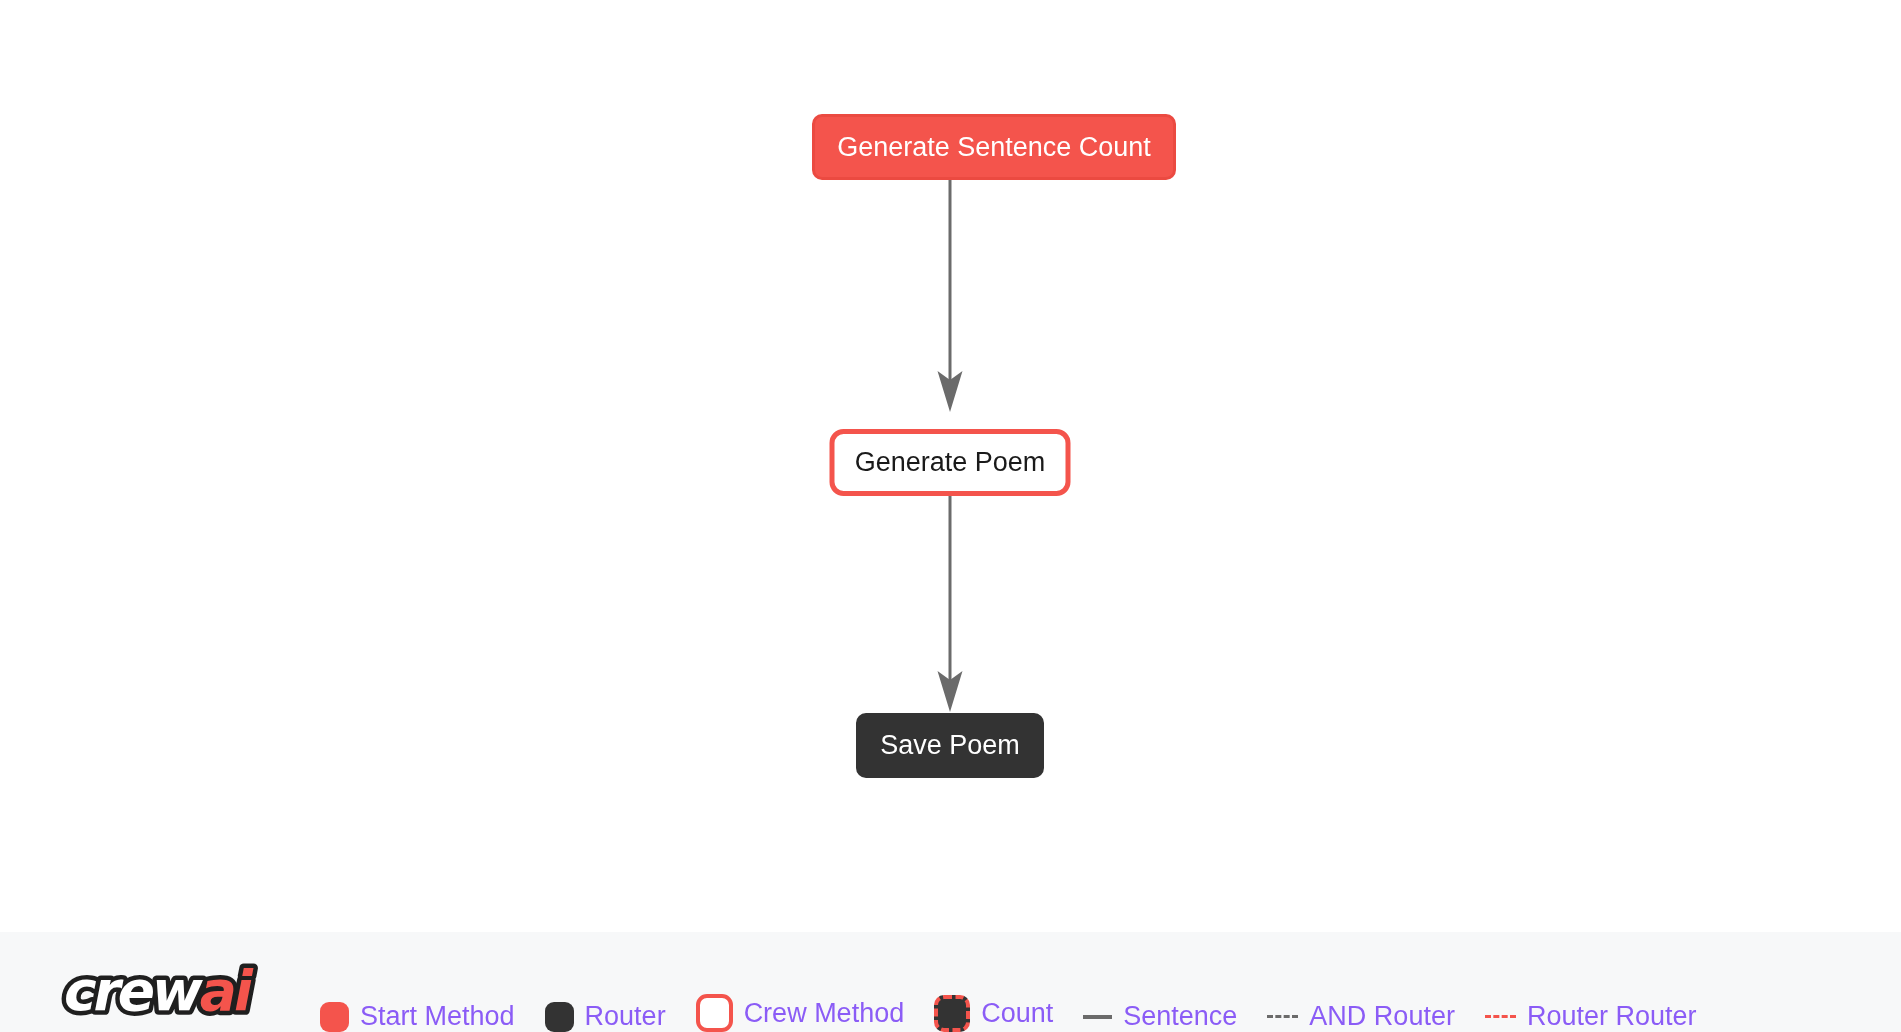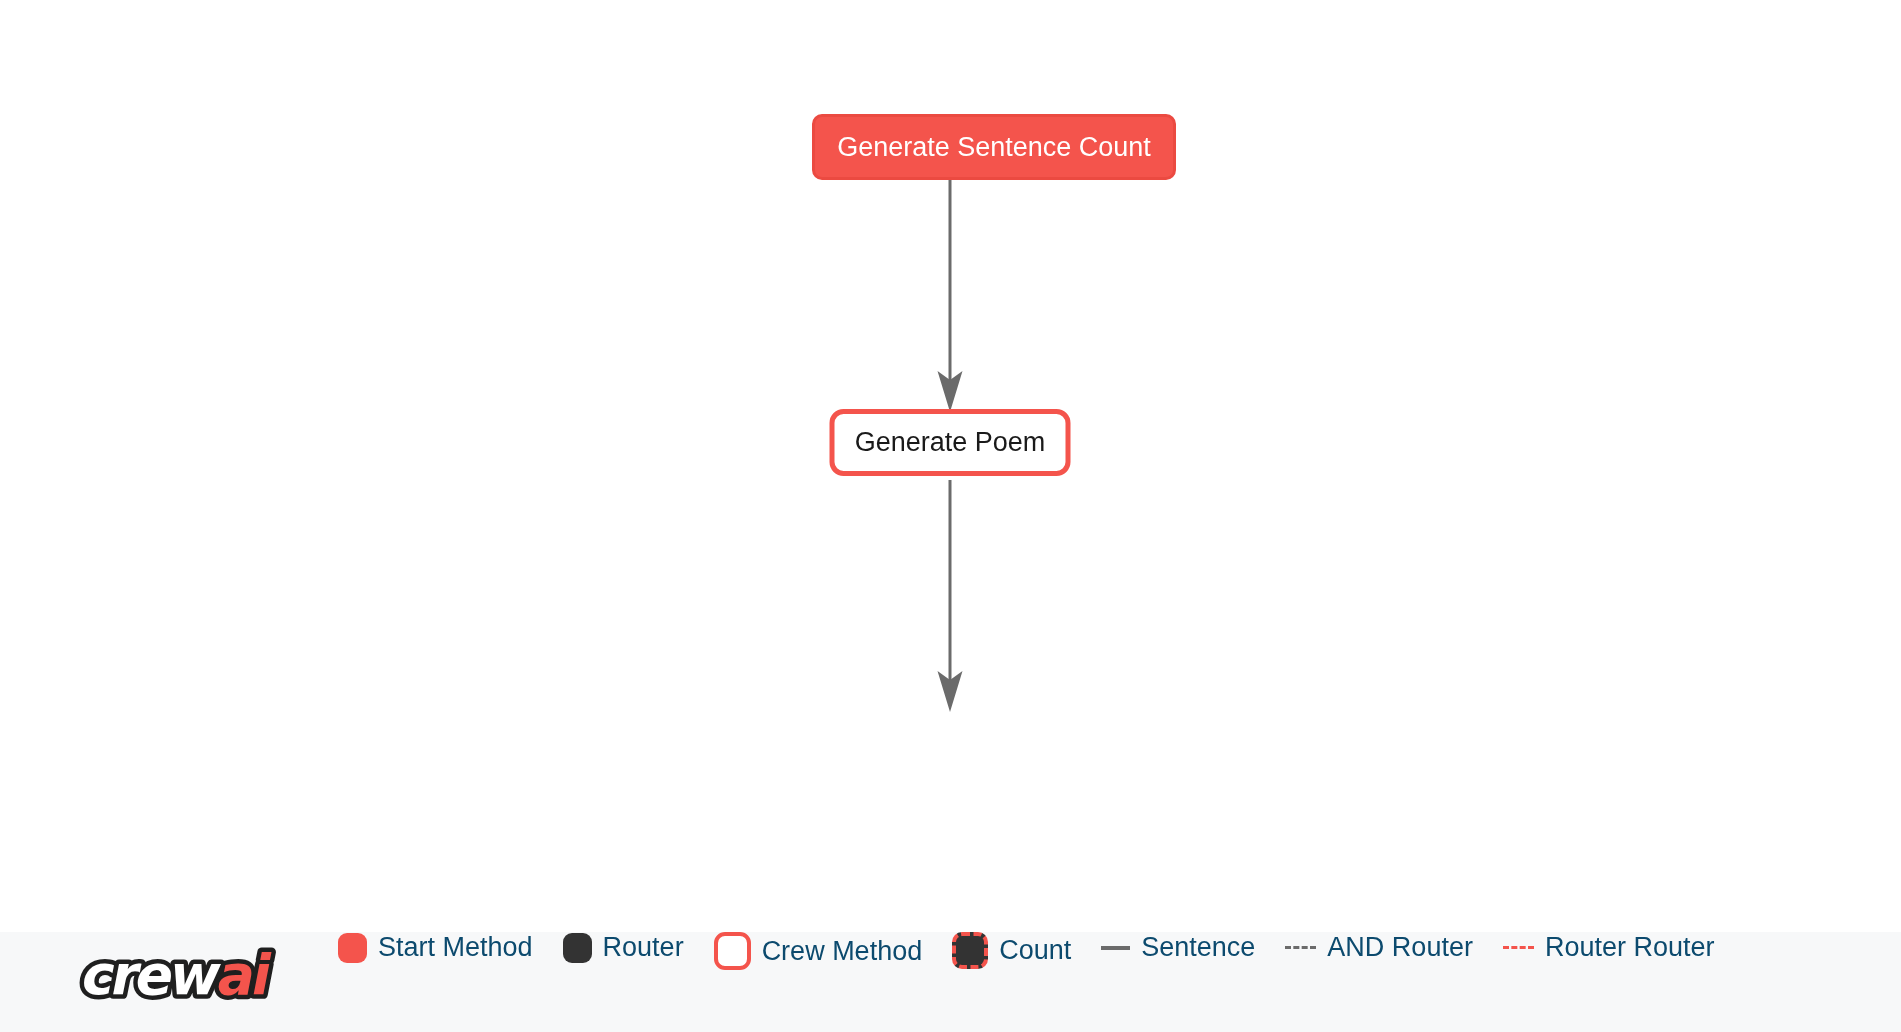--- a/index.html
+++ b/index.html
@@ -16,38 +16,38 @@
     box-sizing:border-box;display:flex;align-items:center;justify-content:center;
     white-space:nowrap;font-size:27px;line-height:1;cursor:pointer;
   }
   .node-start{
     top:114px;width:364px;height:66px;border-radius:10px;
     background:var(--accent-red);border:3px solid var(--accent-red-border);
     color:#ffffff;
     margin-left:44px;
   }
   .node-crew{
-    top:409px;width:241px;height:67px;border-radius:14px;
+    top:429px;width:241px;height:67px;border-radius:14px;
     background:#ffffff;border:5px solid var(--accent-red);
     color:#1a1a1a;
   }
   .node-method{
     top:713px;width:188px;height:65px;border-radius:10px;
     background:var(--dark);border:3px solid var(--dark);
     color:#ffffff;
   }
   
   .legend-bar{
     position:absolute;left:0;top:932px;width:1901px;height:100px;
     background:var(--legend-bg);
-    display:flex;align-items:flex-start;gap:30px;
-    padding-left:76px;box-sizing:border-box;
+    display:flex;align-items:flex-end;gap:30px;
+    padding-left:58px;box-sizing:border-box;
   }
   .legend-logo{width:232px;height:84px;flex:0 0 auto;}
-  .legend-item{display:flex;align-items:center;gap:11px;font-size:27px;color:#0c4a6e;}
+  .legend-item{display:flex;align-items:center;gap:11px;font-size:27px;color:#8b5cf6;}
   .swatch{box-sizing:border-box;flex:0 0 auto;}
   .swatch-start{width:29px;height:30px;border-radius:9px;background:var(--accent-red);}
   .swatch-method{width:29px;height:30px;border-radius:9px;background:var(--dark);}
   .swatch-crew{width:37px;height:38px;border-radius:11px;background:#ffffff;border:4px solid var(--accent-red);}
   .swatch-router{width:36px;height:37px;border-radius:10px;background:var(--dark);border:4px dashed var(--accent-red);}
   .swatch-line{width:29px;height:0;border-top:4px solid var(--arrow-gray);}
   .swatch-line-dashed{width:31px;height:0;border-top:3px dashed var(--arrow-gray);}
   .swatch-line-red-dashed{width:31px;height:0;border-top:3px dashed var(--accent-red);}
 </style>
 </head>
@@ -67,20 +67,23 @@
   </svg>
 
   <div class="node node-start">
     <span>Generate Sentence Count</span>
   </div>
 
   <div class="node node-crew">
     <span>Generate Poem</span>
   </div>
 
+  <div class="node node-method">
+    <span>Save Poem</span>
+  </div>
 
 </div>
 
 <div class="legend-bar">
 
   <svg class="legend-logo" viewBox="0 0 232 84">
     <text x="6" y="62" font-family="'DejaVu Sans',sans-serif" font-style="italic" font-weight="bold" font-size="55" letter-spacing="-3" stroke="var(--logo-outline)" stroke-width="9" stroke-linejoin="round" paint-order="stroke"><tspan fill="#ffffff">crew</tspan><tspan fill="var(--logo-red)">ai</tspan></text>
   </svg>
 
   <div class="legend-item">

